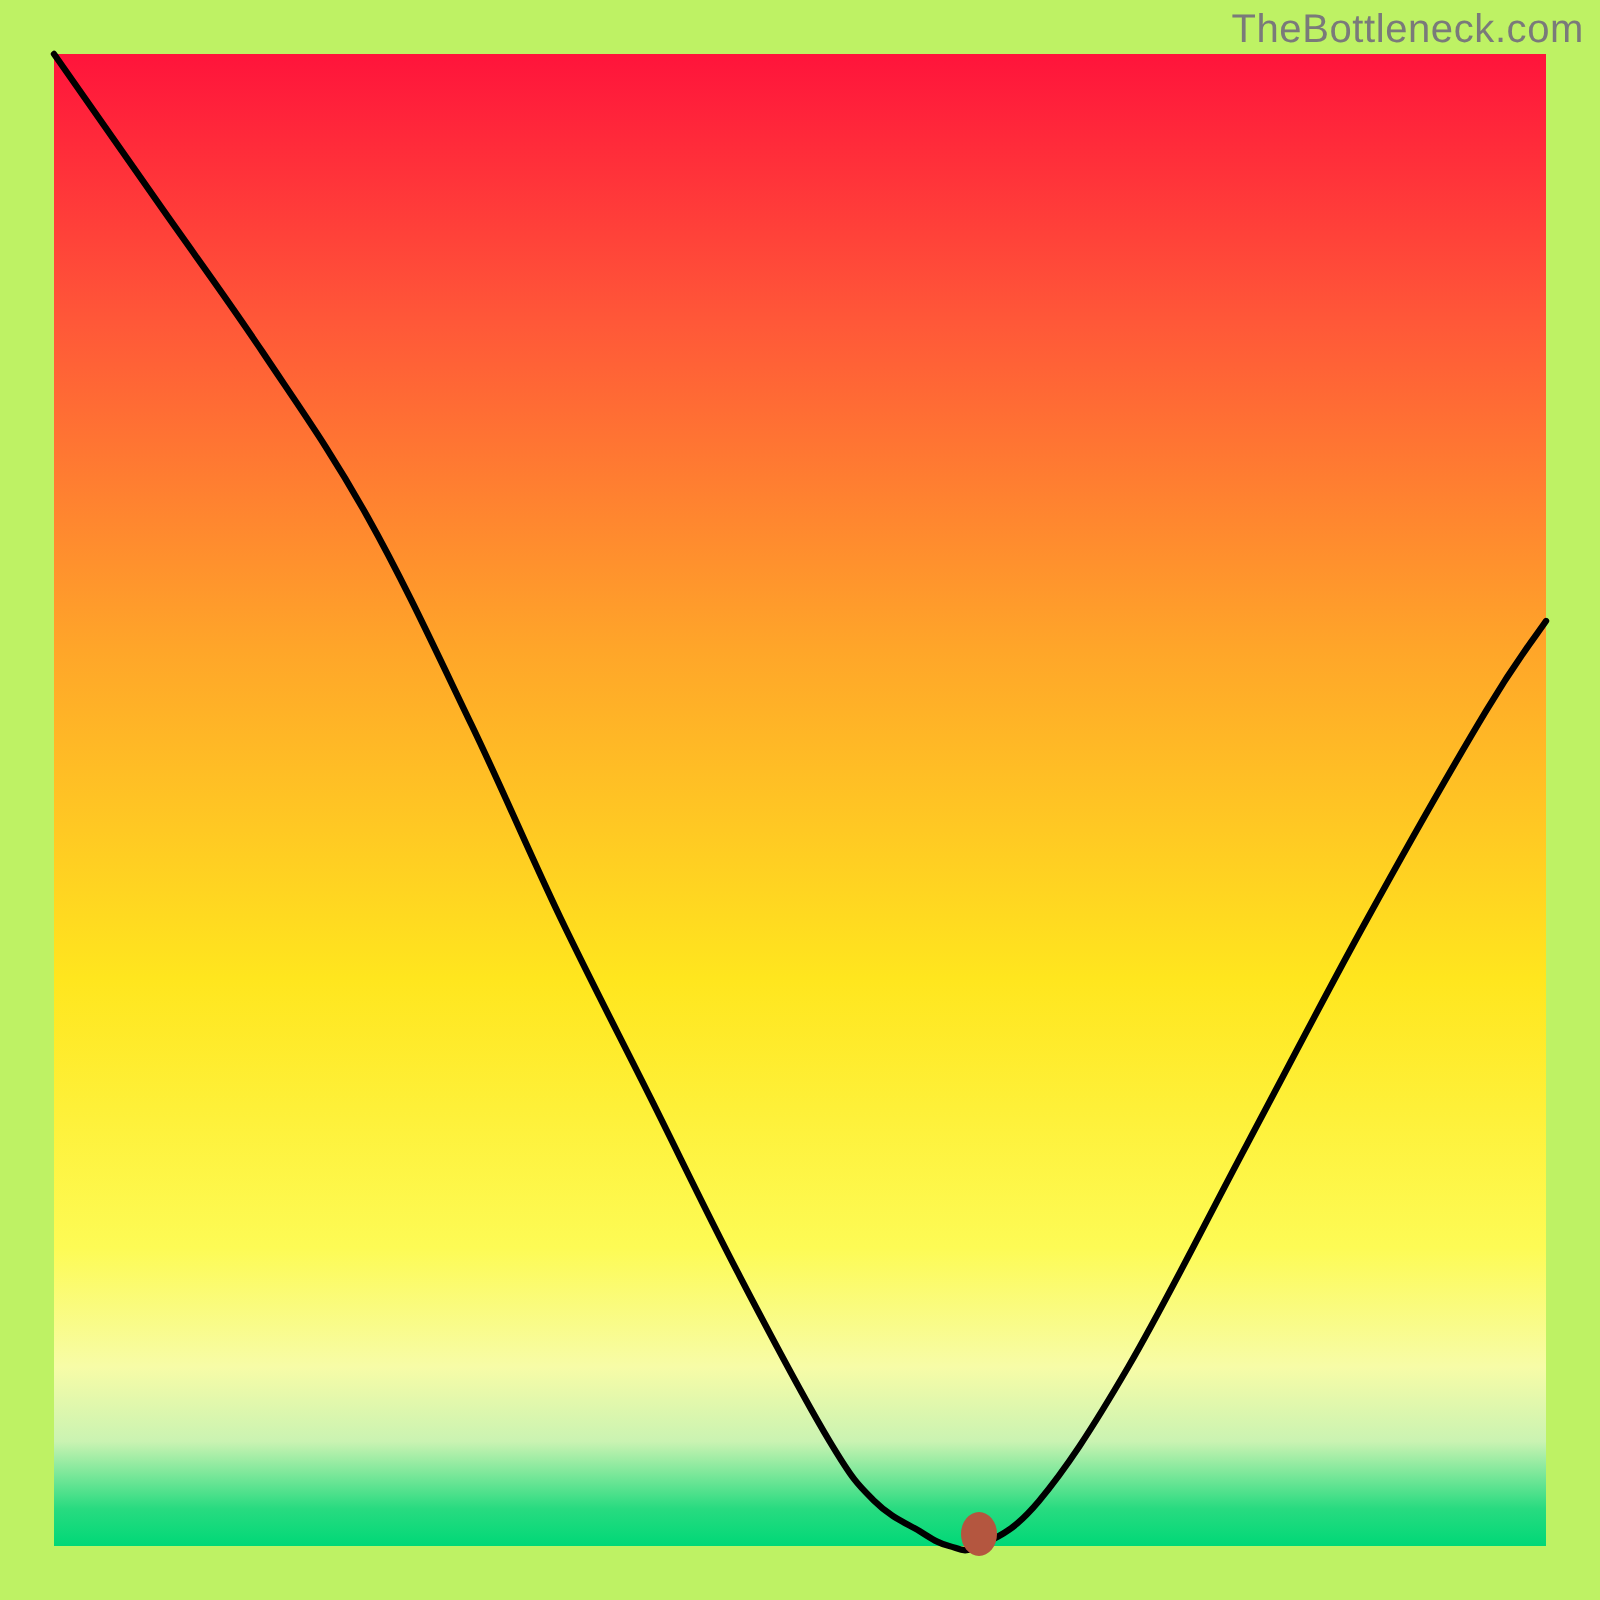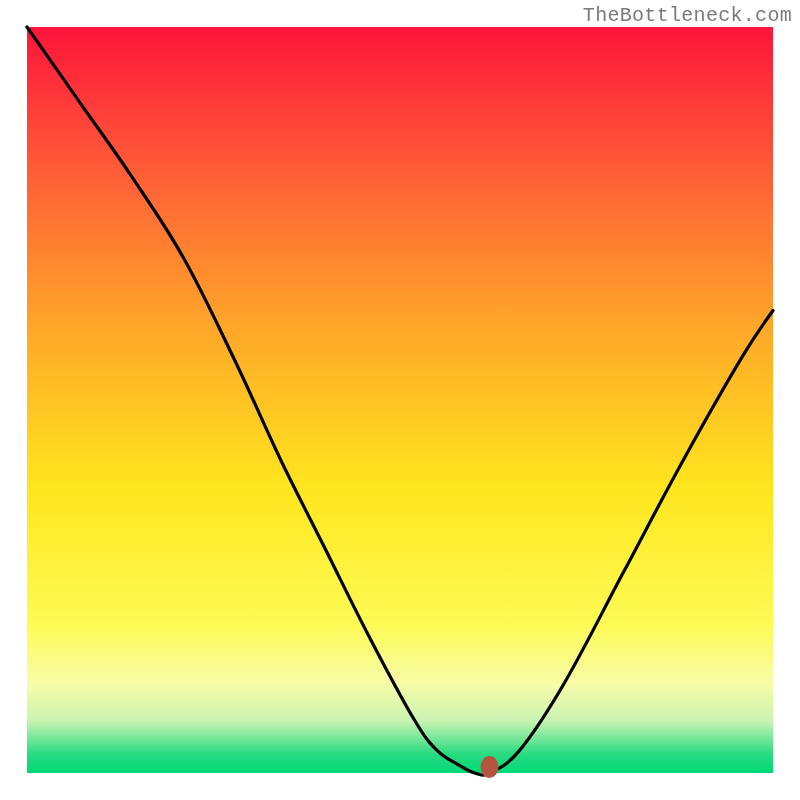--- a/index.html
+++ b/index.html
@@ -10,22 +10,21 @@
     background: #000;
     overflow: hidden;
     font-family: Arial, Helvetica, sans-serif;
   }
   .frame {
     position: absolute;
     left: 0;
     top: 0;
     width: 800px;
     height: 800px;
-    background: #ffffff;
-    font-family: Liberation Mono, monospace;
+    background: #bef264;
   }
   .plot {
     position: absolute;
     left: 27px;
     top: 27px;
     width: 746px;
     height: 746px;
     
     background: linear-gradient(
       to bottom,

